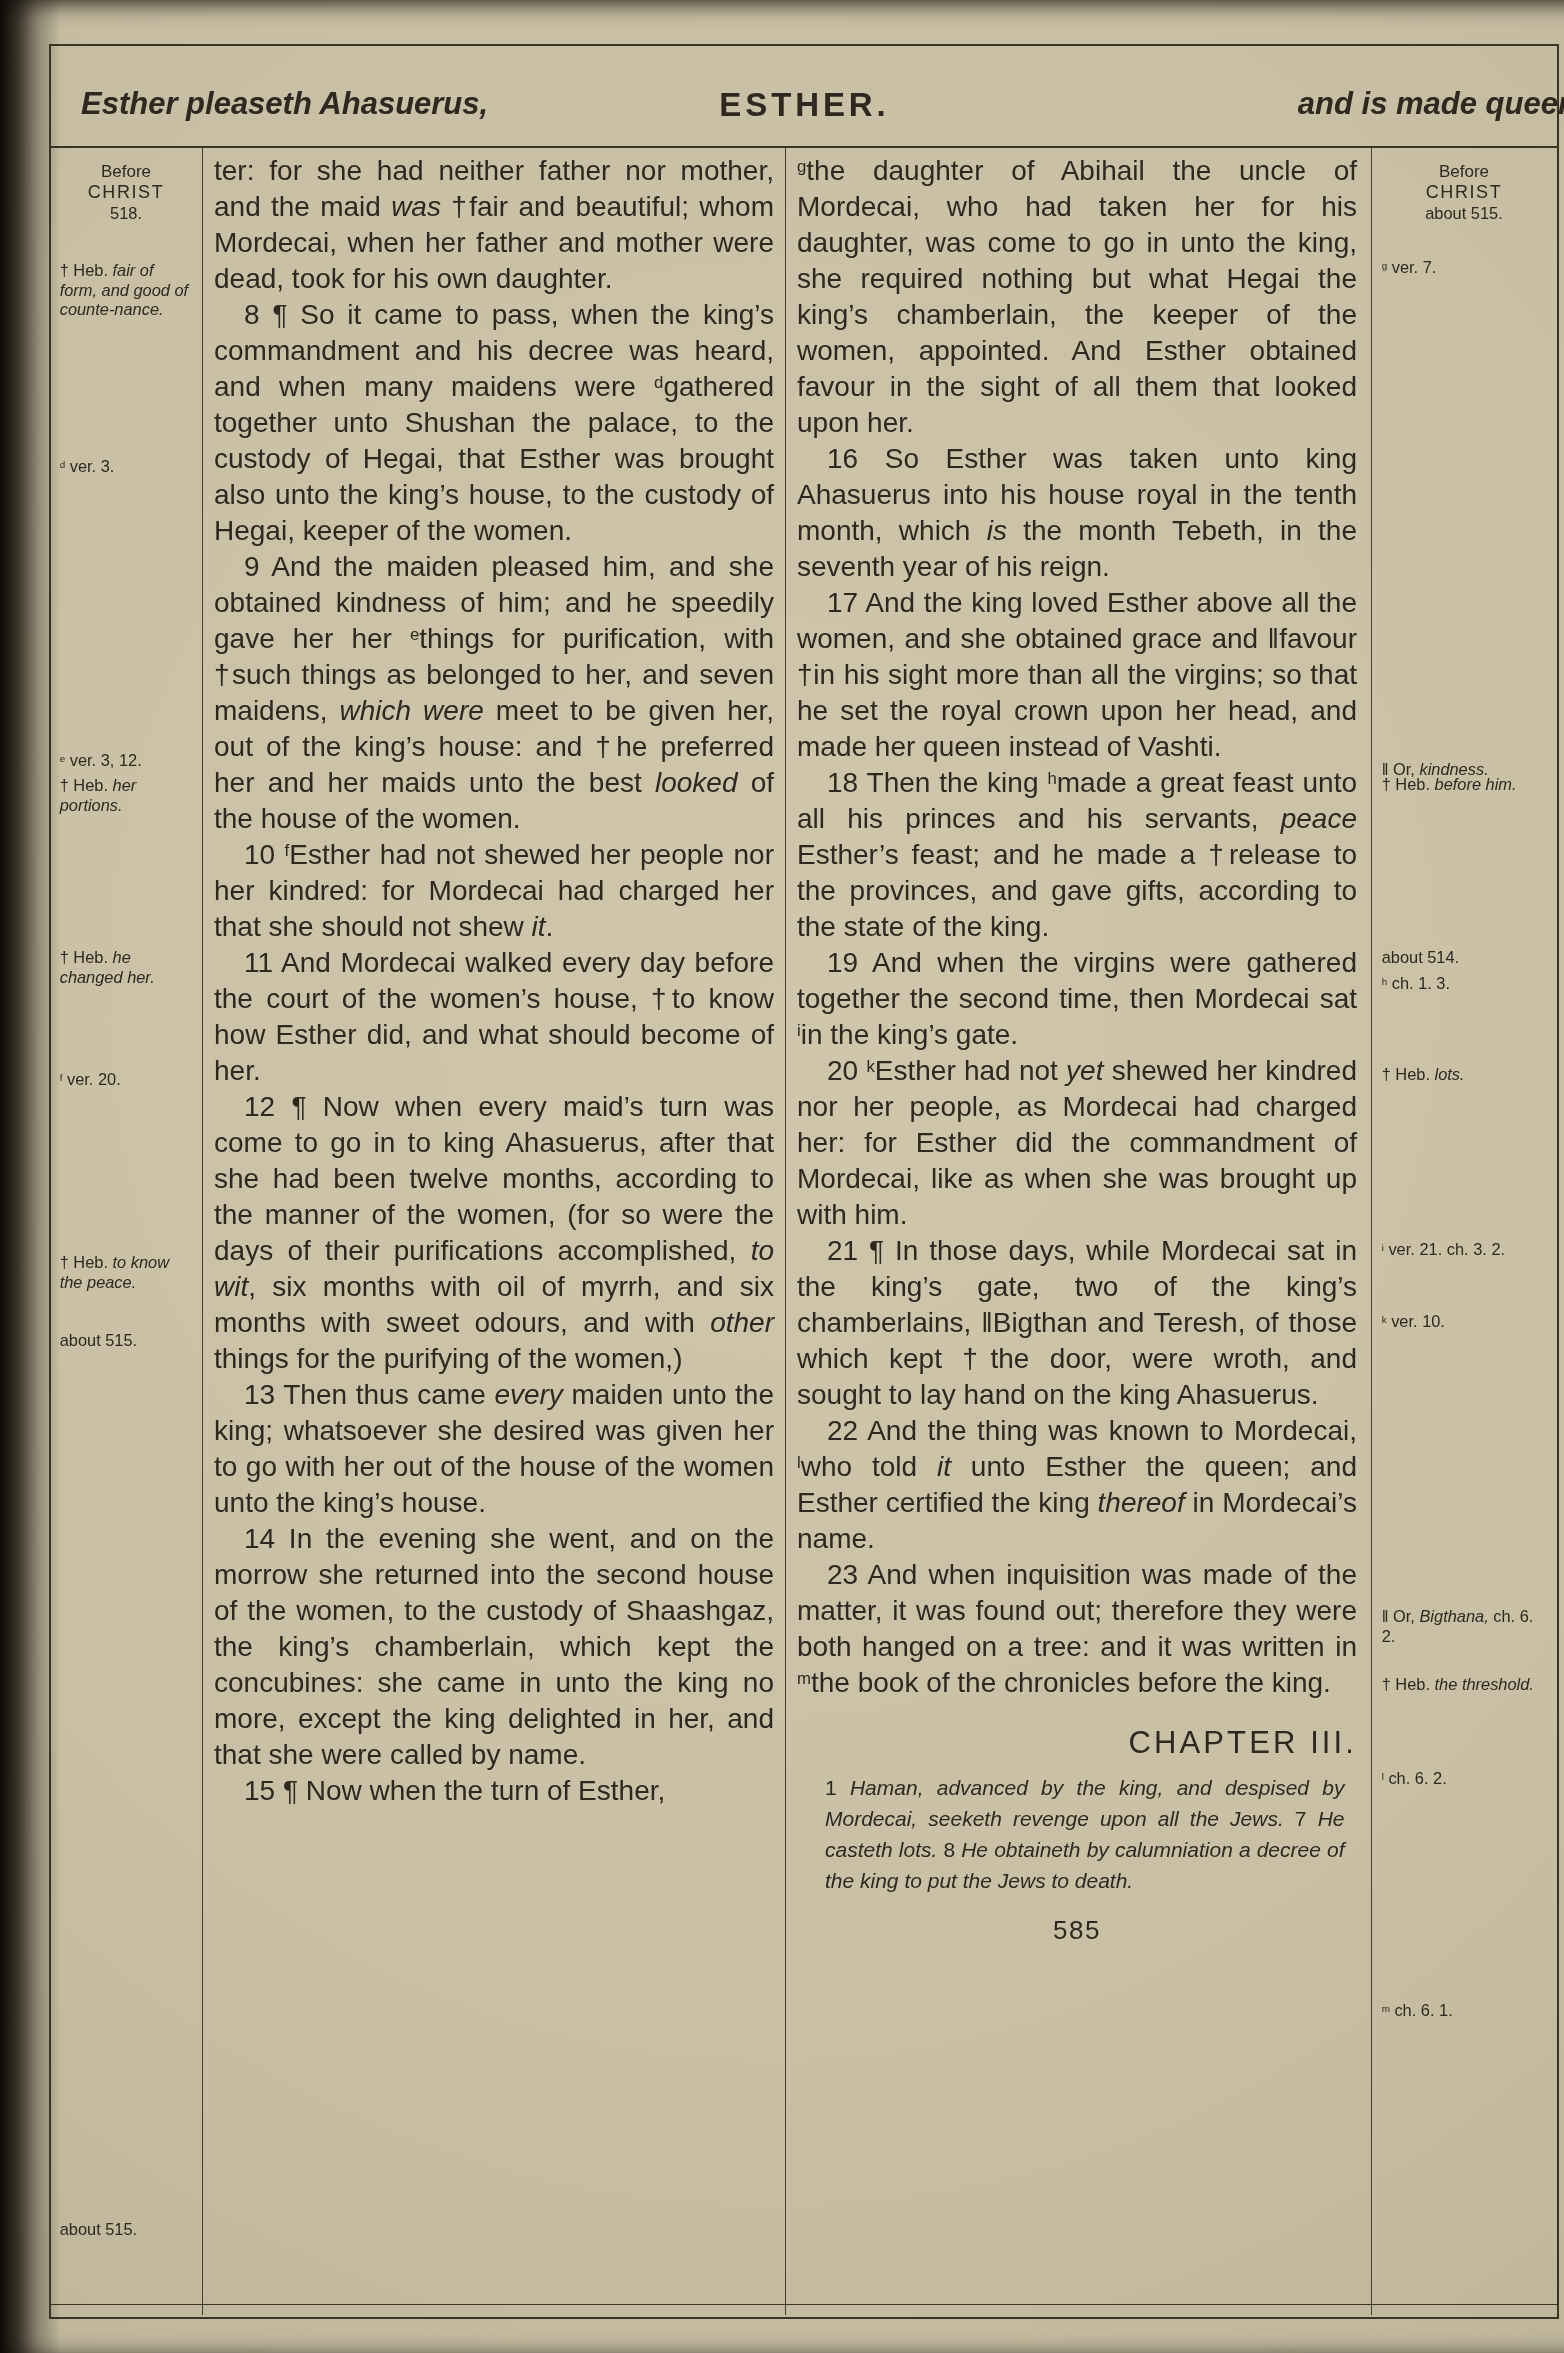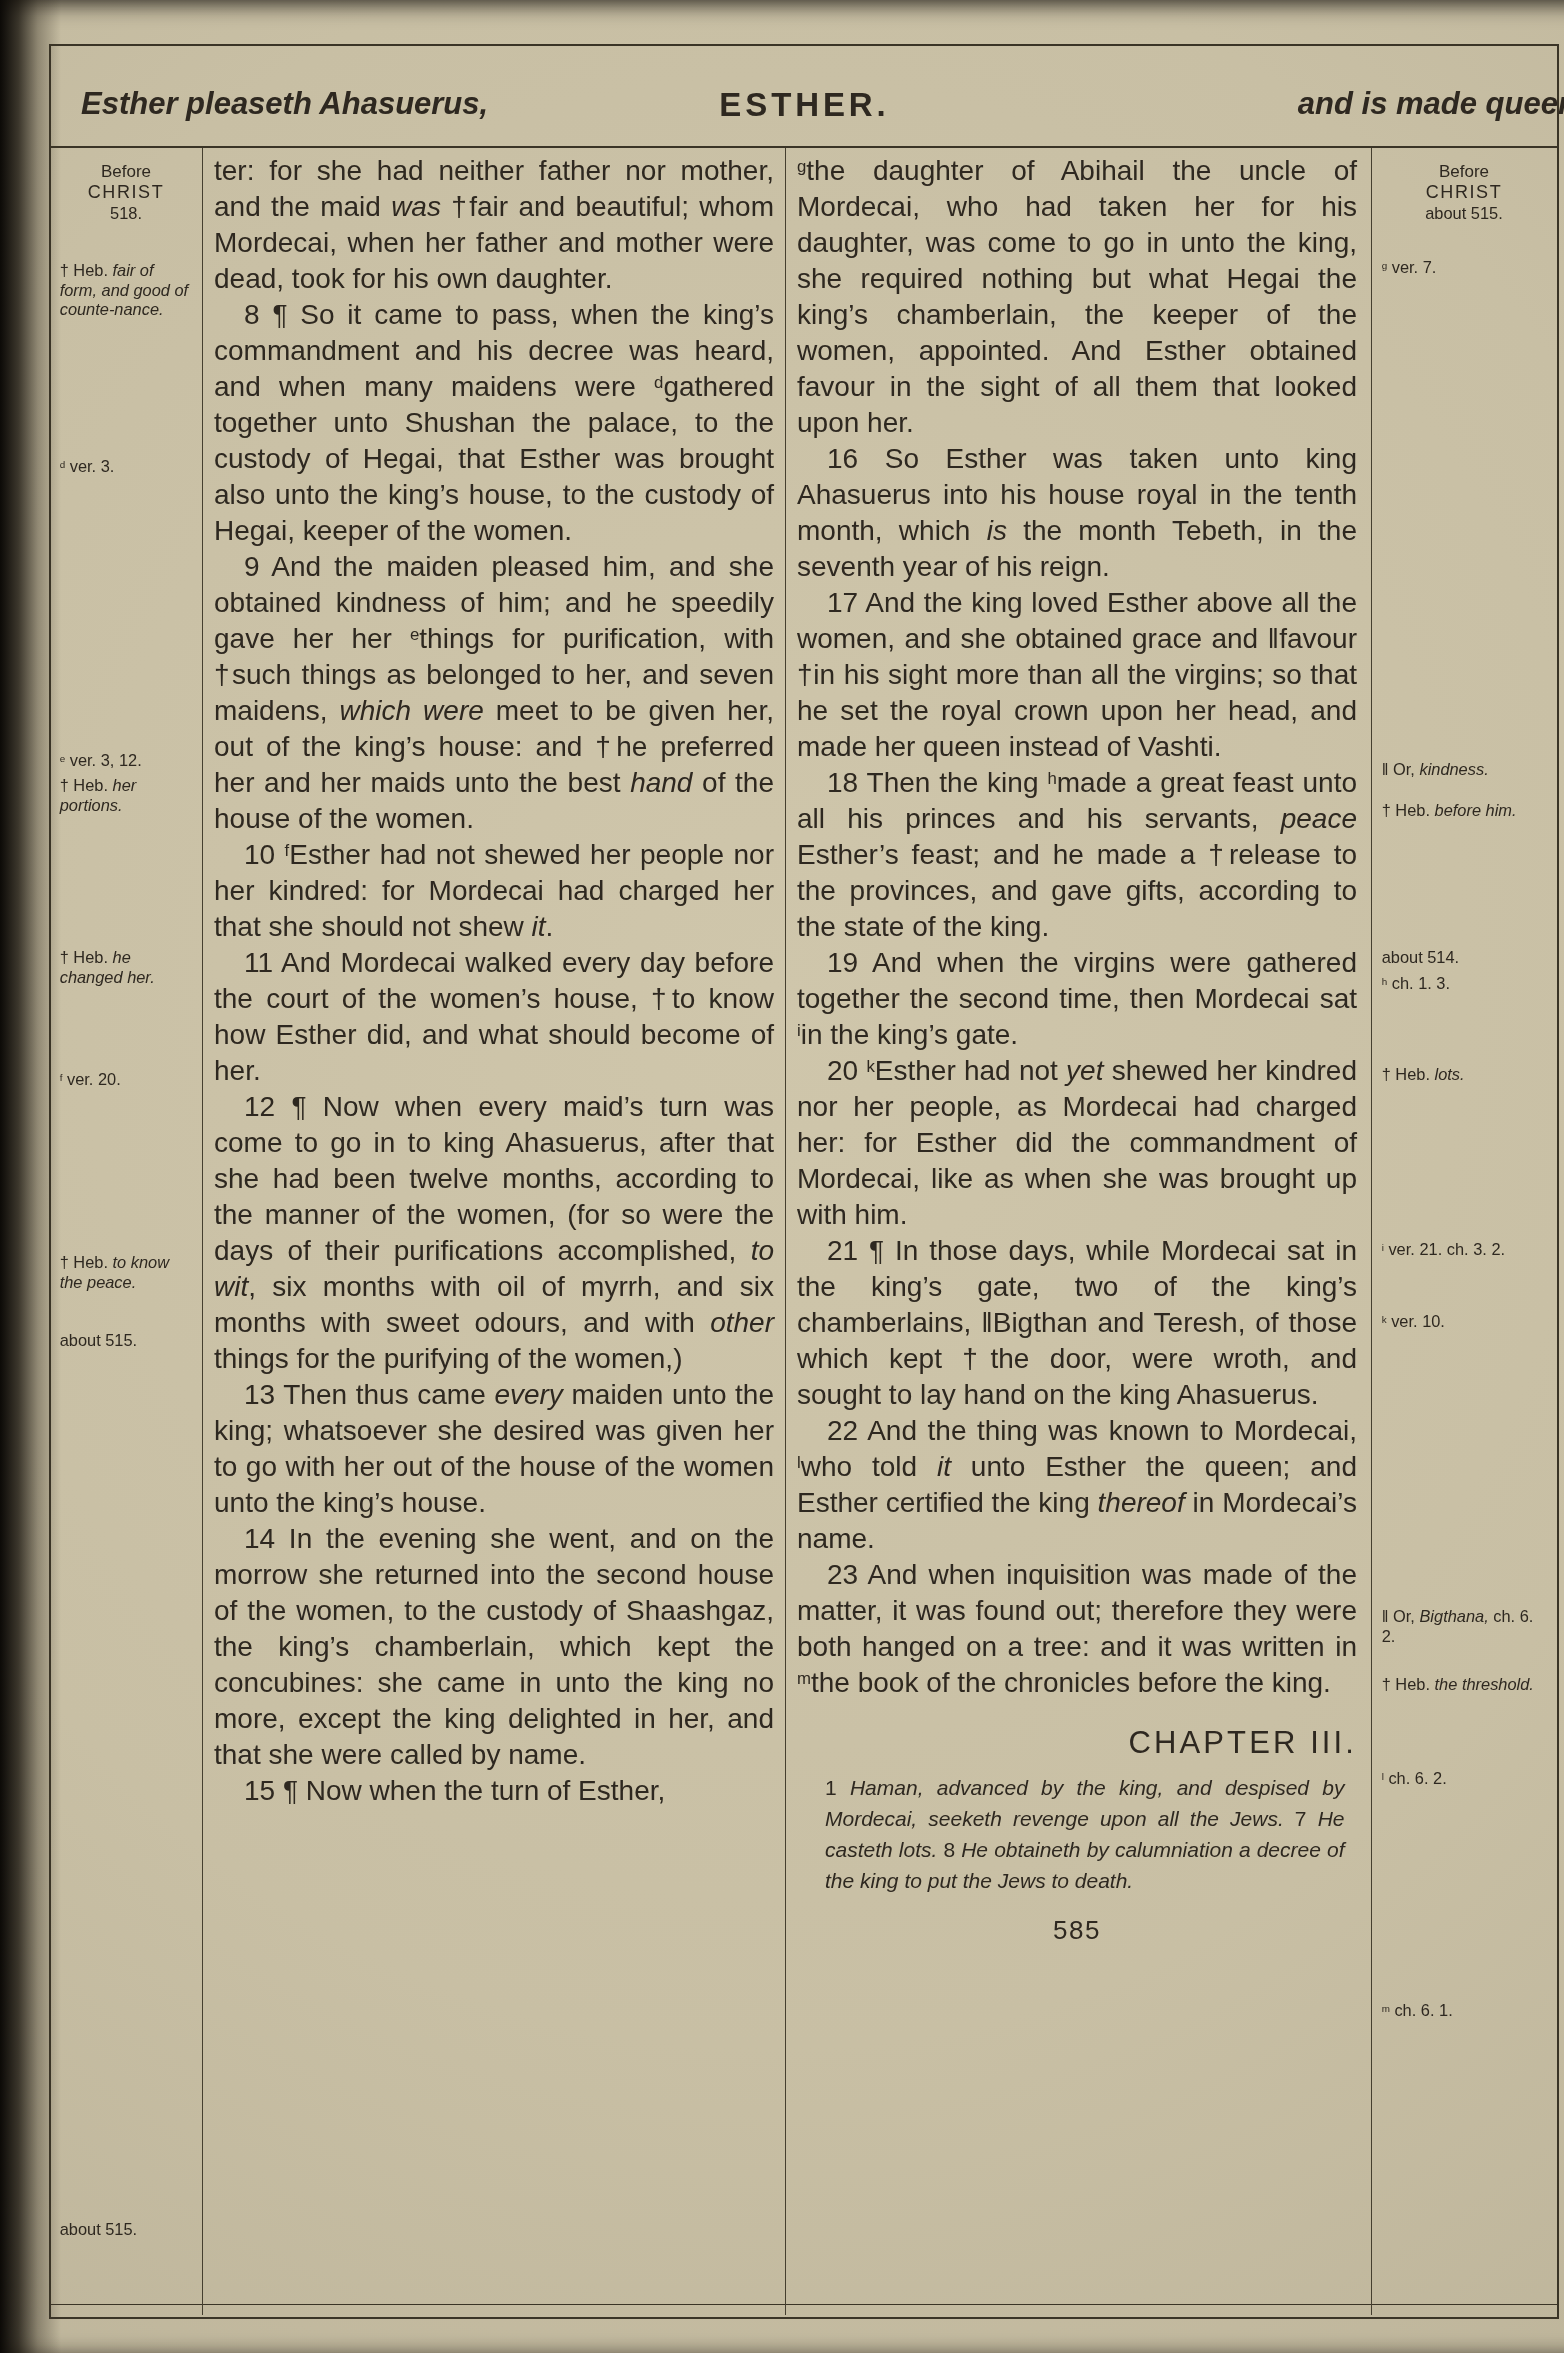--- a/index.html
+++ b/index.html
@@ -81,37 +81,37 @@
   </div>
 
   <div class="margin margin-right">
     <div class="mheading">
       <div class="l1">Before</div>
       <div class="l2">CHRIST</div>
       <div class="l3">about 515.</div>
     </div>
     <div class="mnote" style="top:110px"><sup>g</sup> ver. 7.</div>
     <div class="mnote" style="top:612px">‖ Or, <i>kindness.</i></div>
-    <div class="mnote" style="top:653px">† Heb. <i>before him.</i></div>
+    <div class="mnote" style="top:627px">† Heb. <i>before him.</i></div>
     <div class="mnote" style="top:800px">about 514.</div>
     <div class="mnote" style="top:826px"><sup>h</sup> ch. 1. 3.</div>
     <div class="mnote" style="top:917px">† Heb. <i>lots.</i></div>
     <div class="mnote" style="top:1092px"><sup>i</sup> ver. 21. ch. 3. 2.</div>
     <div class="mnote" style="top:1164px"><sup>k</sup> ver. 10.</div>
     <div class="mnote" style="top:1459px">‖ Or, <i>Bigthana,</i> ch. 6. 2.</div>
     <div class="mnote" style="top:1527px">† Heb. <i>the threshold.</i></div>
     <div class="mnote" style="top:1621px"><sup>l</sup> ch. 6. 2.</div>
     <div class="mnote" style="top:1853px"><sup>m</sup> ch. 6. 1.</div>
   </div>
 
   <div class="textcol col-left">
     <div>
         <p class="para noindent">ter: for she had neither father nor mother, and the maid <i>was</i> †fair and beautiful; whom Mordecai, when her father and mother were dead, took for his own daughter.</p>
         <p class="para">8 ¶ So it came to pass, when the king’s commandment and his decree was heard, and when many maidens were <sup>d</sup>gathered together unto Shushan the palace, to the custody of Hegai, that Esther was brought also unto the king’s house, to the custody of Hegai, keeper of the women.</p>
-        <p class="para">9 And the maiden pleased him, and she obtained kindness of him; and he speedily gave her her <sup>e</sup>things for purification, with †such things as belonged to her, and seven maidens, <i>which were</i> meet to be given her, out of the king’s house: and †he preferred her and her maids unto the best <i>hand</i> of the house of the women.</p>
+        <p class="para">9 And the maiden pleased him, and she obtained kindness of him; and he speedily gave her her <sup>e</sup>things for purification, with †such things as belonged to her, and seven maidens, <i>which were</i> meet to be given her, out of the king’s house: and †he preferred her and her maids unto the best <i>looked</i> of the house of the women.</p>
         <p class="para">10 <sup>f</sup>Esther had not shewed her people nor her kindred: for Mordecai had charged her that she should not shew <i>it</i>.</p>
         <p class="para">11 And Mordecai walked every day before the court of the women’s house, †to know how Esther did, and what should become of her.</p>
         <p class="para">12 ¶ Now when every maid’s turn was come to go in to king Ahasuerus, after that she had been twelve months, according to the manner of the women, (for so were the days of their purifications accomplished, <i>to wit</i>, six months with oil of myrrh, and six months with sweet odours, and with <i>other</i> things for the purifying of the women,)</p>
         <p class="para">13 Then thus came <i>every</i> maiden unto the king; whatsoever she desired was given her to go with her out of the house of the women unto the king’s house.</p>
         <p class="para">14 In the evening she went, and on the morrow she returned into the second house of the women, to the custody of Shaashgaz, the king’s chamberlain, which kept the concubines: she came in unto the king no more, except the king delighted in her, and that she were called by name.</p>
         <p class="para">15 ¶ Now when the turn of Esther,</p>
       </div>
   </div>
 
   <div class="textcol col-right">

